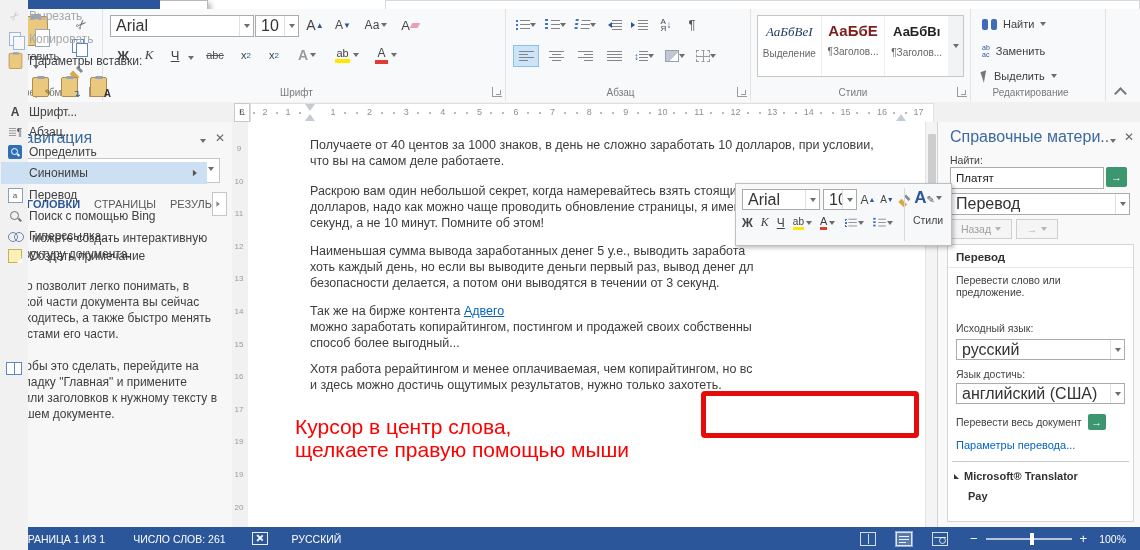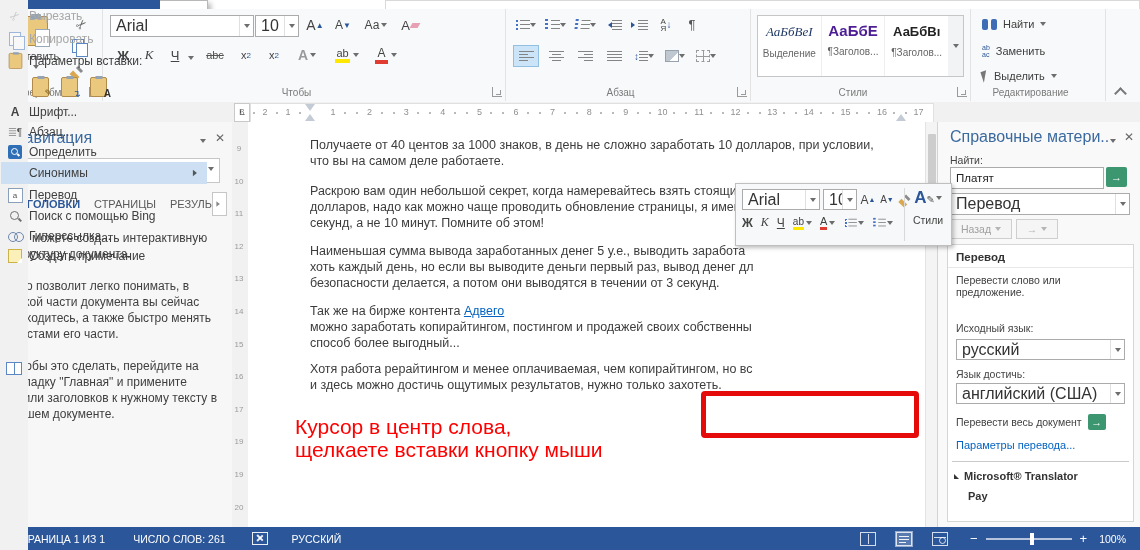--- a/index.html
+++ b/index.html
@@ -176,21 +176,21 @@
           <span class="tri-d" style="margin-left:2px;"></span>
         </div>
       <div class="abs rbtn" style="left:228px;top:36px;width:34px;height:20px;">
           <span style="border-bottom:4px solid #ffe800;padding:0 1px;font-size:11px;">ab</span>
           <span class="tri-d" style="margin-left:3px;"></span>
         </div>
       <div class="abs rbtn" style="left:268px;top:36px;width:32px;height:20px;">
           <span style="border-bottom:4px solid #e03c31;padding:0 2px;font-size:12px;">А</span>
           <span class="tri-d" style="margin-left:3px;"></span>
         </div>
-      <div class="glabel">Чтобы</div>
+      <div class="glabel">Шрифт</div>
       <div class="launcher"></div>
     </div>
 
     <div class="rgroup" style="left:505px;width:245px;">
       <div class="abs flex" style="left:8px;top:8px;gap:6px;">
         <span class="rbtn" style="width:24px;">
             <span class="ln ln-ul"></span>
             <span class="tri-d"></span>
           </span>
         <span class="rbtn" style="width:24px;">
@@ -249,21 +249,21 @@
       <div class="launcher"></div>
     </div>
 
     <div class="rgroup" style="left:750px;width:220px;">
       <div class="abs" style="left:7px;top:6px;width:190px;height:60px;background:#fff;border:1px solid #c6c6c6;display:flex;">
         <div style="flex:1;text-align:center;padding-top:8px;border-right:1px solid #eee;">
           <div style="font-family:'Liberation Serif','DejaVu Serif',serif;font-style:italic;font-size:13px;color:#1f3864;">АаБбВеІ</div>
           <div style="font-size:10px;color:#666;margin-top:8px;">Выделение</div>
         </div>
         <div style="flex:1;text-align:center;padding-top:6px;border-right:1px solid #eee;">
-          <div style="font-weight:bold;font-size:15px;color:#4c1d95;">АаБбЕ</div>
+          <div style="font-weight:bold;font-size:15px;color:#7f1d1d;">АаБбЕ</div>
           <div style="font-size:10px;color:#666;margin-top:7px;">¶Заголов...</div>
         </div>
         <div style="flex:1;text-align:center;padding-top:8px;">
           <div style="font-weight:bold;font-size:13px;color:#222;">АаБбВı</div>
           <div style="font-size:10px;color:#666;margin-top:8px;">¶Заголов...</div>
         </div>
       </div>
       <div class="abs rbtn" style="left:198px;top:6px;width:15px;height:60px;background:#f2f3f4;border:1px solid #c6c6c6;border-left:none;">
           <span class="tri-d"></span>
         </div>
@@ -412,21 +412,21 @@
     <div class="dline" style="top:138px;">хоть каждый день, но если вы выводите деньги первый раз, вывод денег дл</div>
     <div class="dline" style="top:154px;">безопасности делается, а потом они выводятся в течении от 3 секунд.</div>
     <div class="dline" style="top:198px;">можно заработать копирайтингом, постингом и продажей своих собственны</div>
     <div class="dline" style="top:182px;"><span>Так же на бирже контента </span><span class="dlink">Адвего</span></div>
     <div class="dline" style="top:214px;">способ более выгодный...</div>
     <div class="dline" style="top:240px;">Хотя работа рерайтингом и менее оплачиваемая, чем копирайтингом, но вс</div>
     <div class="dline" style="top:256px;">и здесь можно достичь ощутимых результатов, нужно только захотеть.</div>
   </div>
   <div id="annot" class="abs">
     <div>Курсор в центр слова,</div>
-    <div>щелкаете вставки кнопку мыши</div>
+    <div>щелкаете правую помощью мыши</div>
   </div>
 
   <div id="scrollbar" class="abs">
     <div class="abs" style="left:2px;top:12px;width:8px;height:62px;background:#cdcdcd;border-radius:1px;"></div>
   </div>
 
   <div id="rp" class="abs">
     <div class="abs pane-title" style="left:12px;top:6px;width:158px;white-space:nowrap;overflow:hidden;">Справочные матери...</div>
     <div class="abs tri-d" style="left:172px;top:14px;"></div>
     <div class="abs pane-x" style="left:186px;top:8px;">✕</div>

